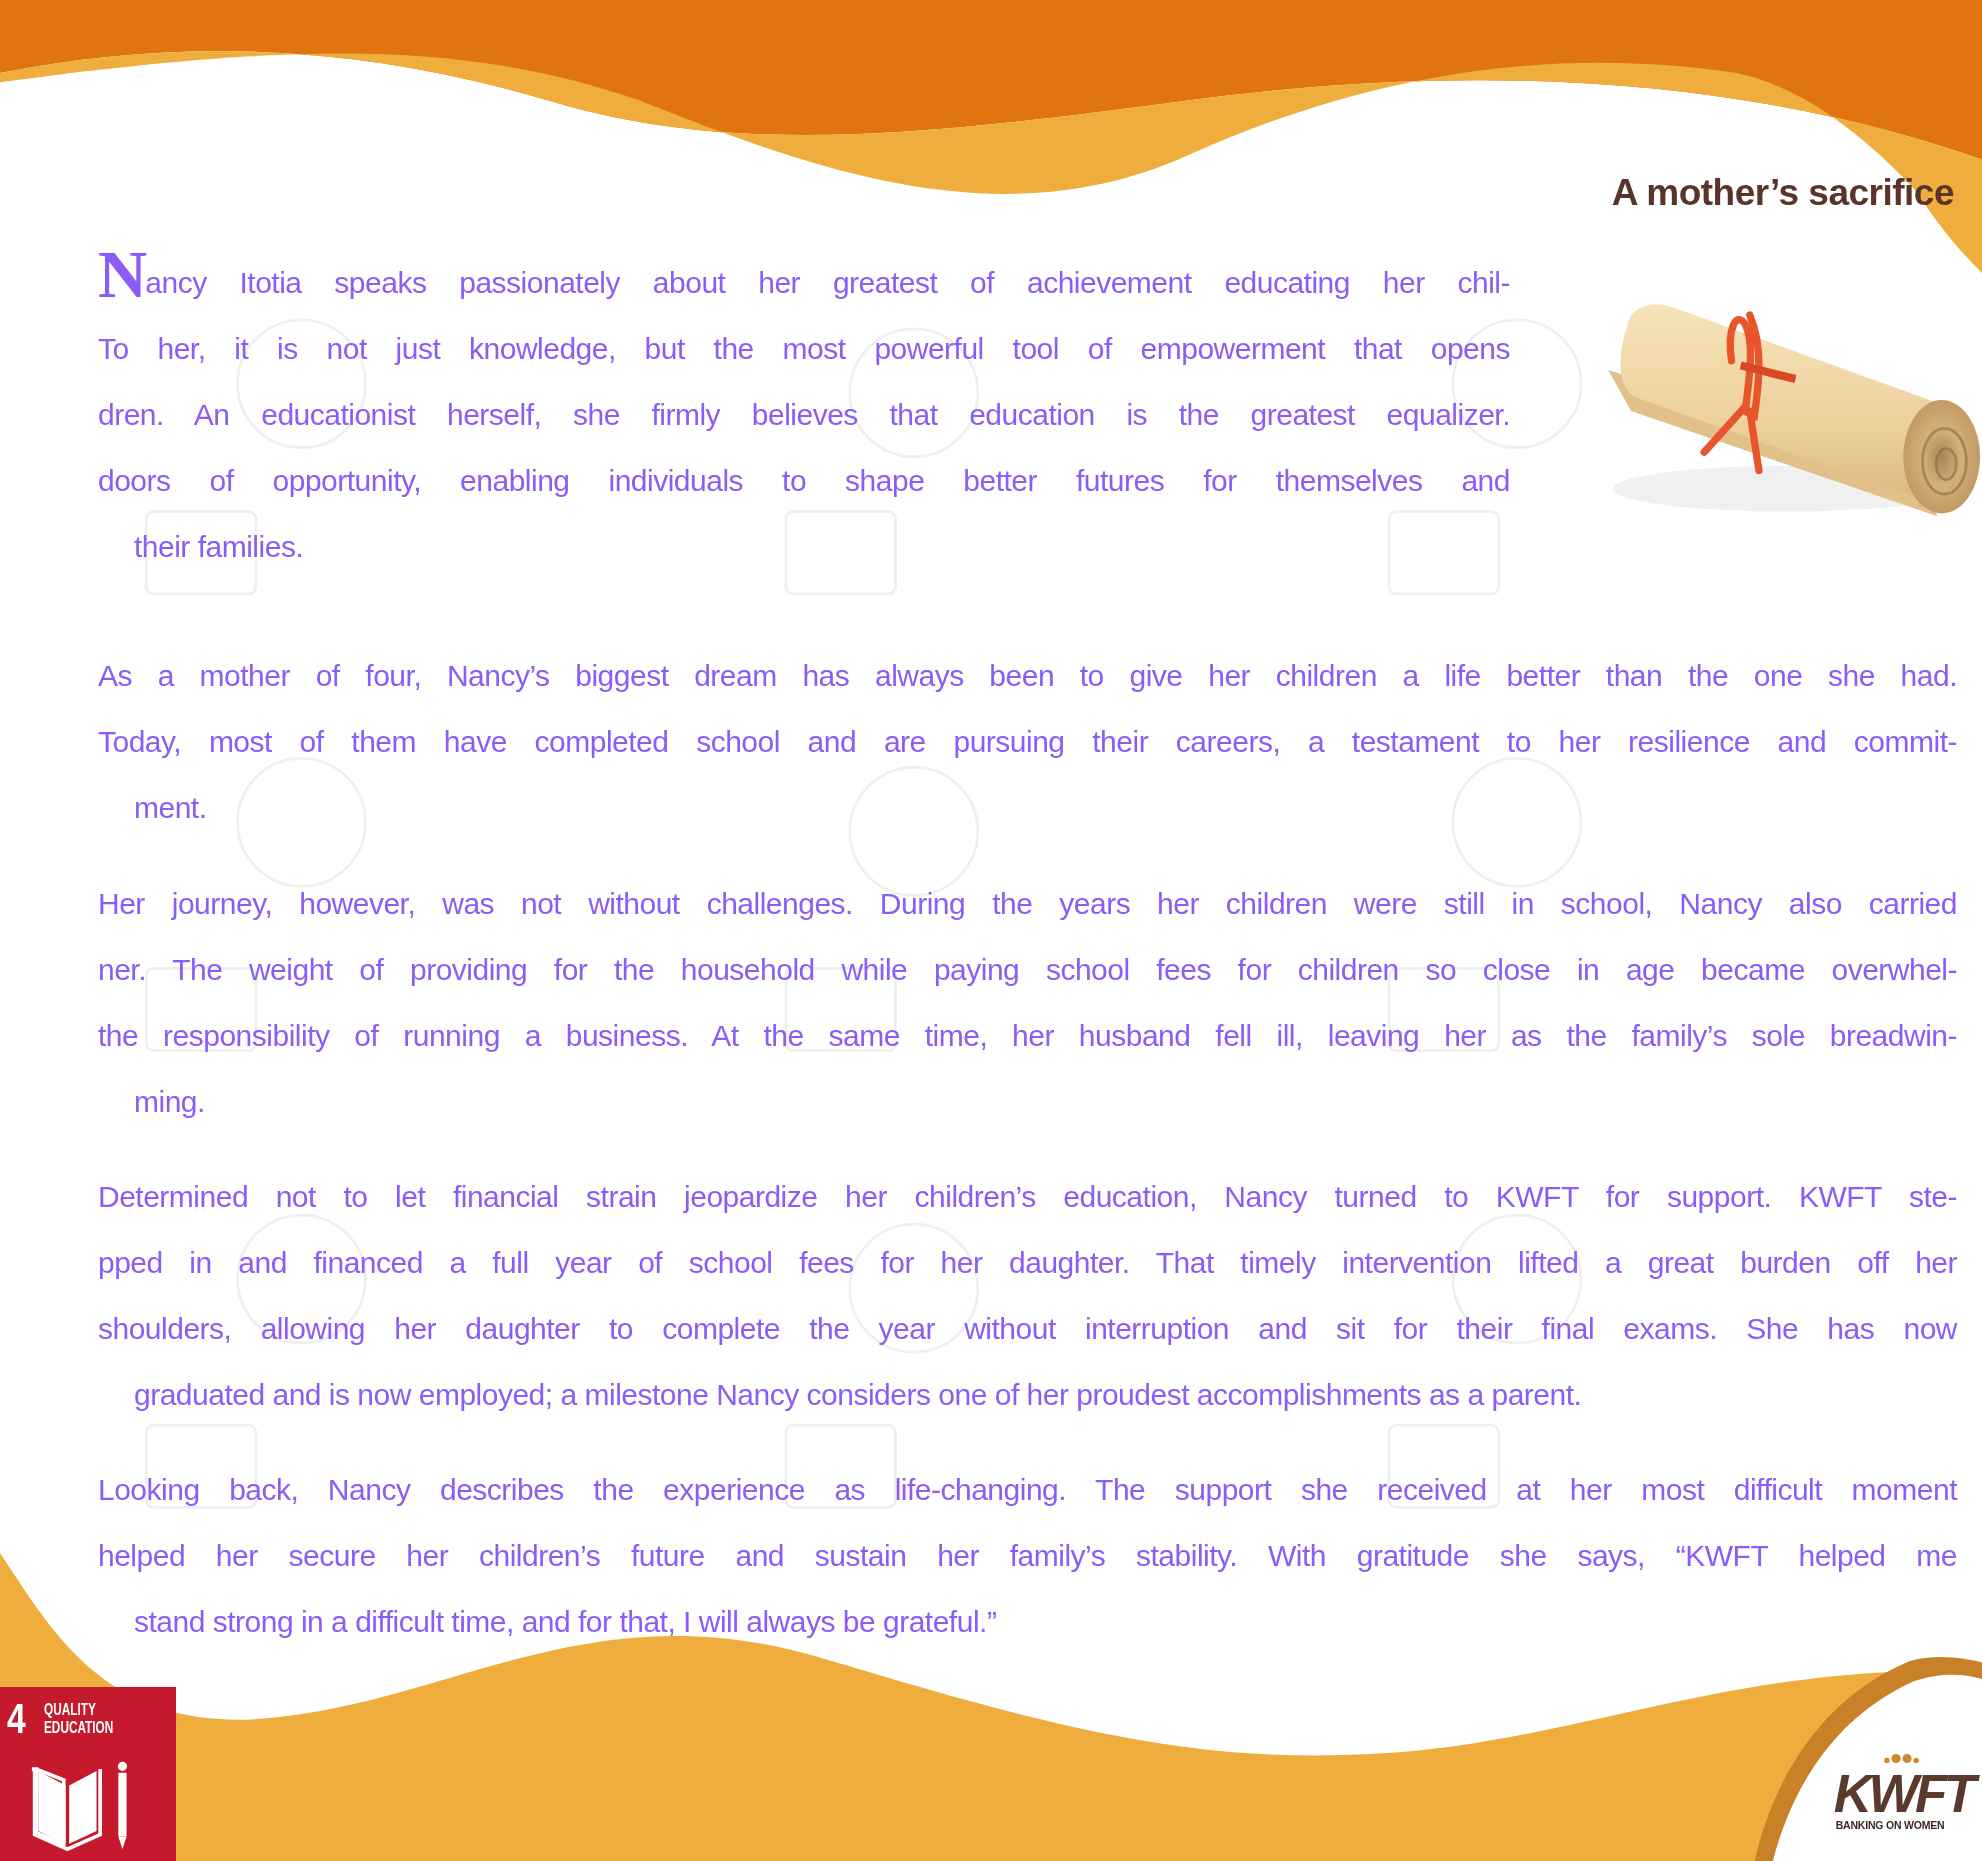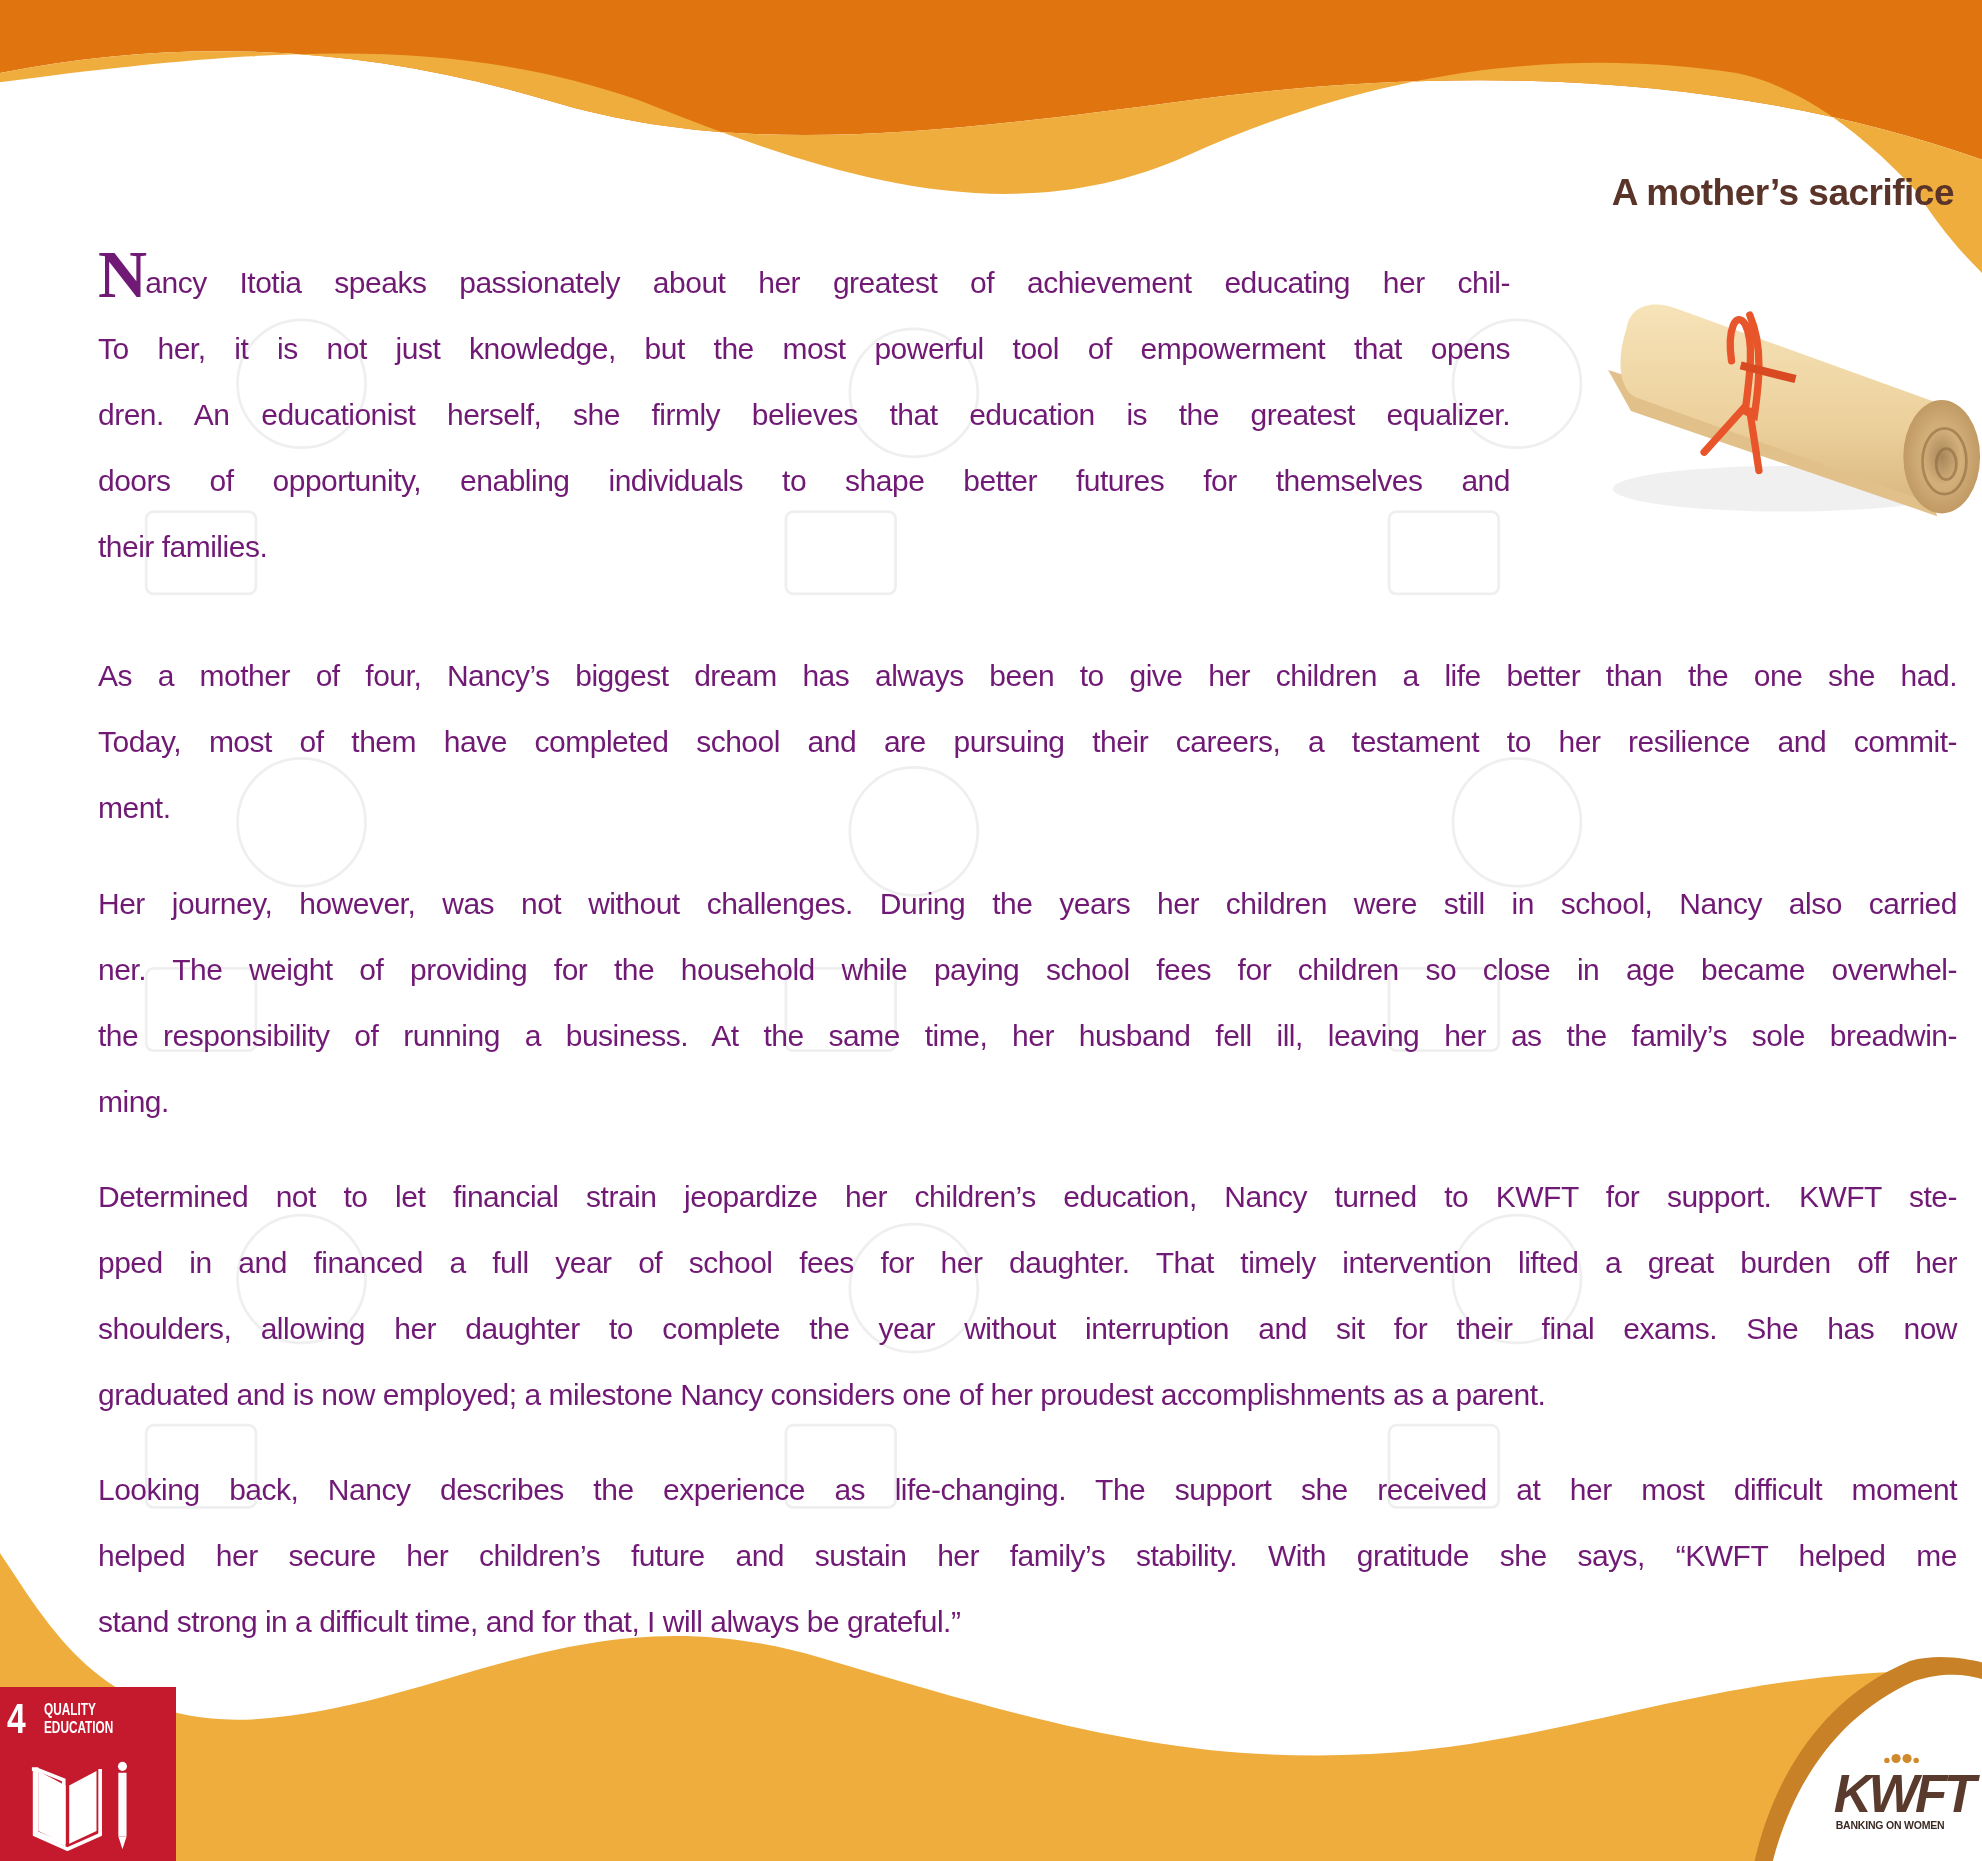--- a/index.html
+++ b/index.html
@@ -1,21 +1,21 @@
 <!DOCTYPE html>
 <html style="font-size:14.6px"><head>
 <meta charset="utf-8">
 <style>
   html, body { margin: 0; padding: 0; }
   body { width: 1983px; height: 1861px; position: relative; overflow: hidden; background: #ffffff; font-family: "Liberation Sans", sans-serif; }
   .bg-svg { position: absolute; left: 0; top: 0; width: 1983px; height: 1861px; }
   .title { position: absolute; left: 8px; width: 1946px; top: 172px; text-align: right; font-family: "Liberation Sans", sans-serif; font-weight: bold; font-size: 37px; color: #5a3428; letter-spacing: -0.5px; }
-  .para { position: absolute; left: 98px; font-size: 30px; line-height: 66px; color: #701a75; letter-spacing: -0.5px; }
+  .para { position: absolute; left: 98px; font-size: 30px; line-height: 66px; color: #8b5cf6; letter-spacing: -0.5px; }
   .line { display: block; white-space: nowrap; text-align: justify; text-align-last: justify; }
-  .line.last { text-align-last: left; }
+  .line.last { text-align-last: left; margin-left: 36px; }
   .p1 { top: 247px; width: 1412px; }
   .p2 { top: 643px; width: 1859px; }
   .p3 { top: 871px; width: 1859px; }
   .p4 { top: 1164px; width: 1859px; }
   .p5 { top: 1457px; width: 1859px; }
   .dropcap { font-family: "Liberation Serif", serif; font-weight: bold; font-size: 68px; line-height: 55px; vertical-align: -3.7px; letter-spacing: -1.8px; }
   .scroll { position: absolute; left: 1576px; top: 274px; width: 407px; height: 265px; }
   .sdg { position: absolute; left: 0; top: 1687px; width: 176px; height: 175px; background: #c5192d; }
   .sdg-num { position: absolute; left: 7.3px; top: 11px; color: #fff; font-family: "Liberation Sans", sans-serif; font-weight: bold; font-size: 42px; line-height: 42px; transform: scaleX(0.8); transform-origin: left top; }
   .sdg-text { position: absolute; left: 44px; top: 12.8px; color: #fff; font-family: "Liberation Sans", sans-serif; font-weight: bold; font-size: 16.4px; line-height: 18.3px; transform: scaleX(0.72); transform-origin: left top; }

